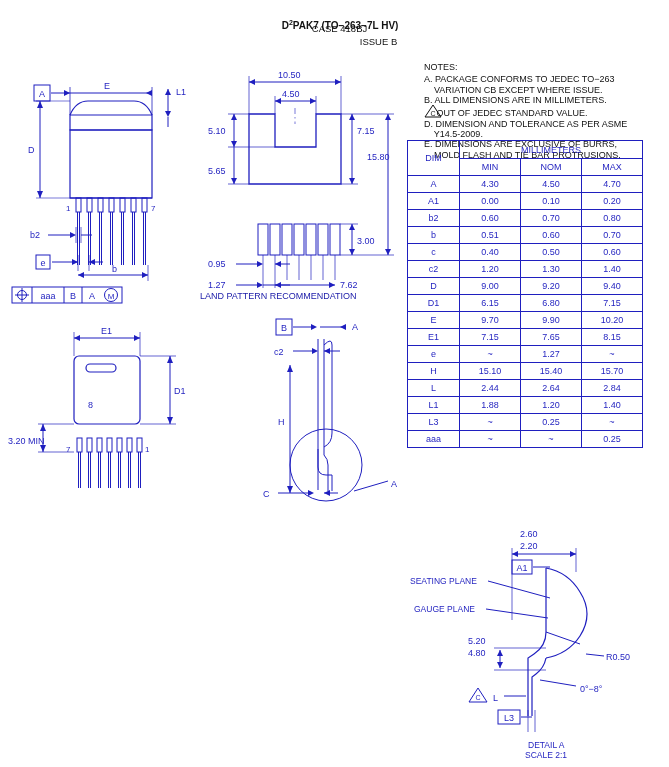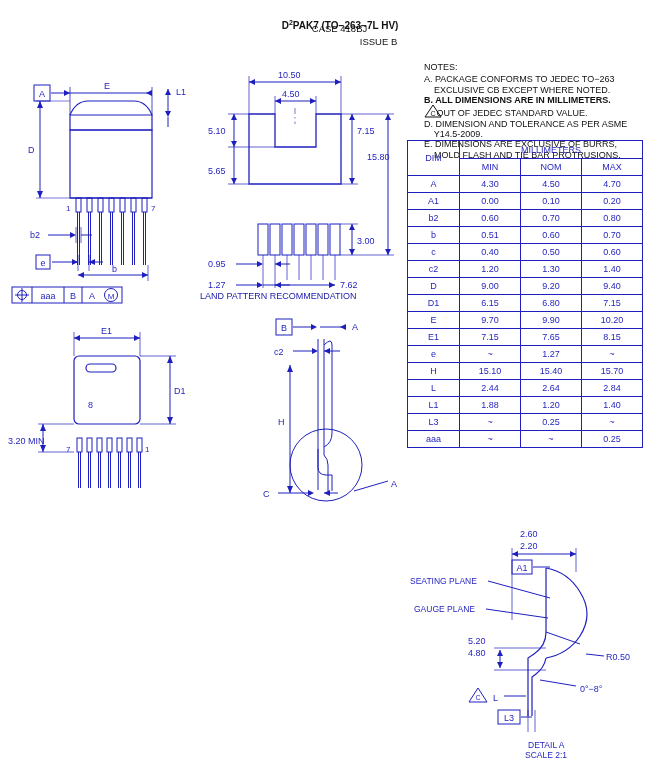--- a/index.html
+++ b/index.html
@@ -42,22 +42,22 @@
 
   <div class="abs title" style="left:0;top:8px;width:669px;">
     <span>D</span><sup style="font-size:7px;">2</sup><span>PAK7 (TO−263−7L HV)</span>
   </div>
   <div class="abs sub" style="left:8px;top:23px;width:663px;">CASE 418BJ</div>
   <div class="abs sub" style="left:0;top:36px;width:669px;margin-left:44px;">ISSUE B</div>
 
   <div class="abs" style="left:424px;top:62px;">
     <div class="t" style="color:#111;">NOTES:</div>
     <div class="t" style="color:#111;margin-top:2px;">A. PACKAGE CONFORMS TO JEDEC TO−263</div>
-    <div class="t" style="color:#111;">    EXCLUSIVE CB EXCEPT WHERE NOTED.</div>
-    <div class="t" style="color:#111;font-weight:bold;">B. ALL DIMENSIONS ARE IN MILLIMETERS.</div>
+    <div class="t" style="color:#111;">    VARIATION CB EXCEPT WHERE ISSUE.</div>
+    <div class="t" style="color:#111;">B. ALL DIMENSIONS ARE IN MILLIMETERS.</div>
     <div class="t" style="color:#111;margin-top:3px;">     OUT OF JEDEC STANDARD VALUE.</div>
     <div class="t" style="color:#111;">D. DIMENSION AND TOLERANCE AS PER ASME</div>
     <div class="t" style="color:#111;">    Y14.5-2009.</div>
     <div class="t" style="color:#111;">E. DIMENSIONS ARE EXCLUSIVE OF BURRS,</div>
     <div class="t" style="color:#111;">    MOLD FLASH AND TIE BAR PROTRUSIONS.</div>
   </div>
 
   <svg class="abs" style="left:424px;top:104px;" width="18" height="14">
     <polygon points="9,1 17,13 1,13" fill="none" stroke="#111" stroke-width="1"></polygon>
     <text x="9" y="12" font-size="7" text-anchor="middle" fill="#111" font-family="Liberation Sans, sans-serif">C</text>

